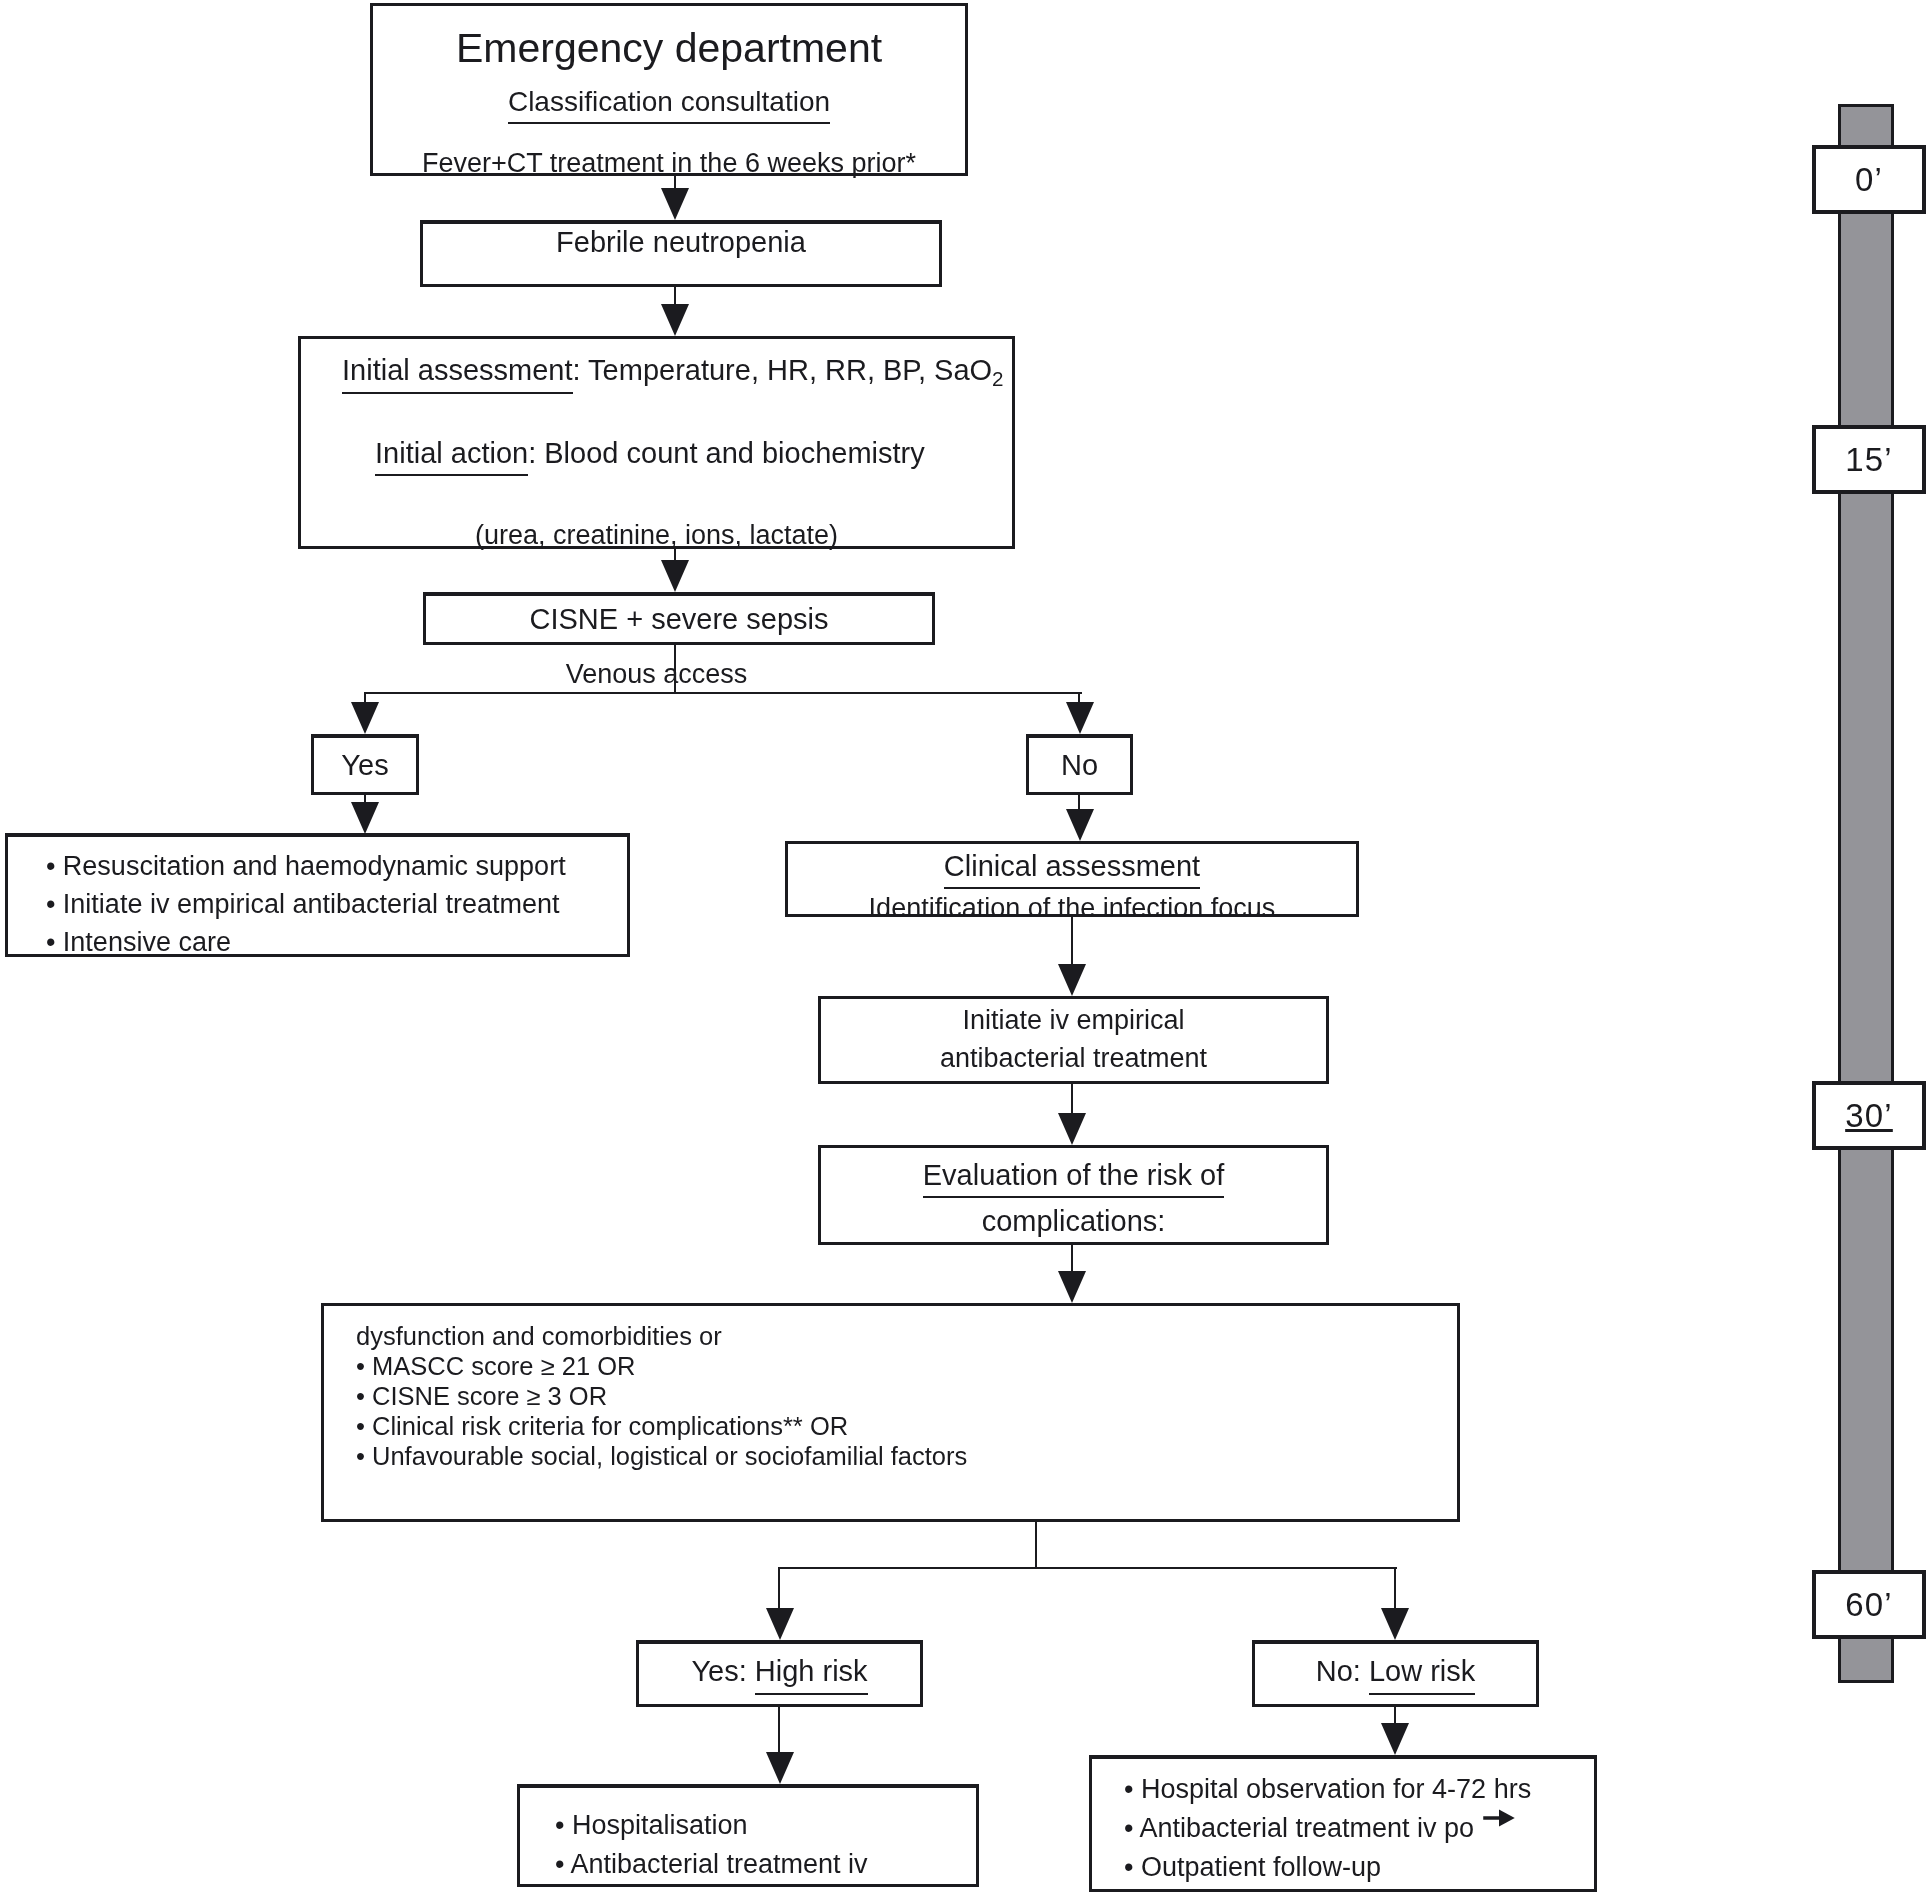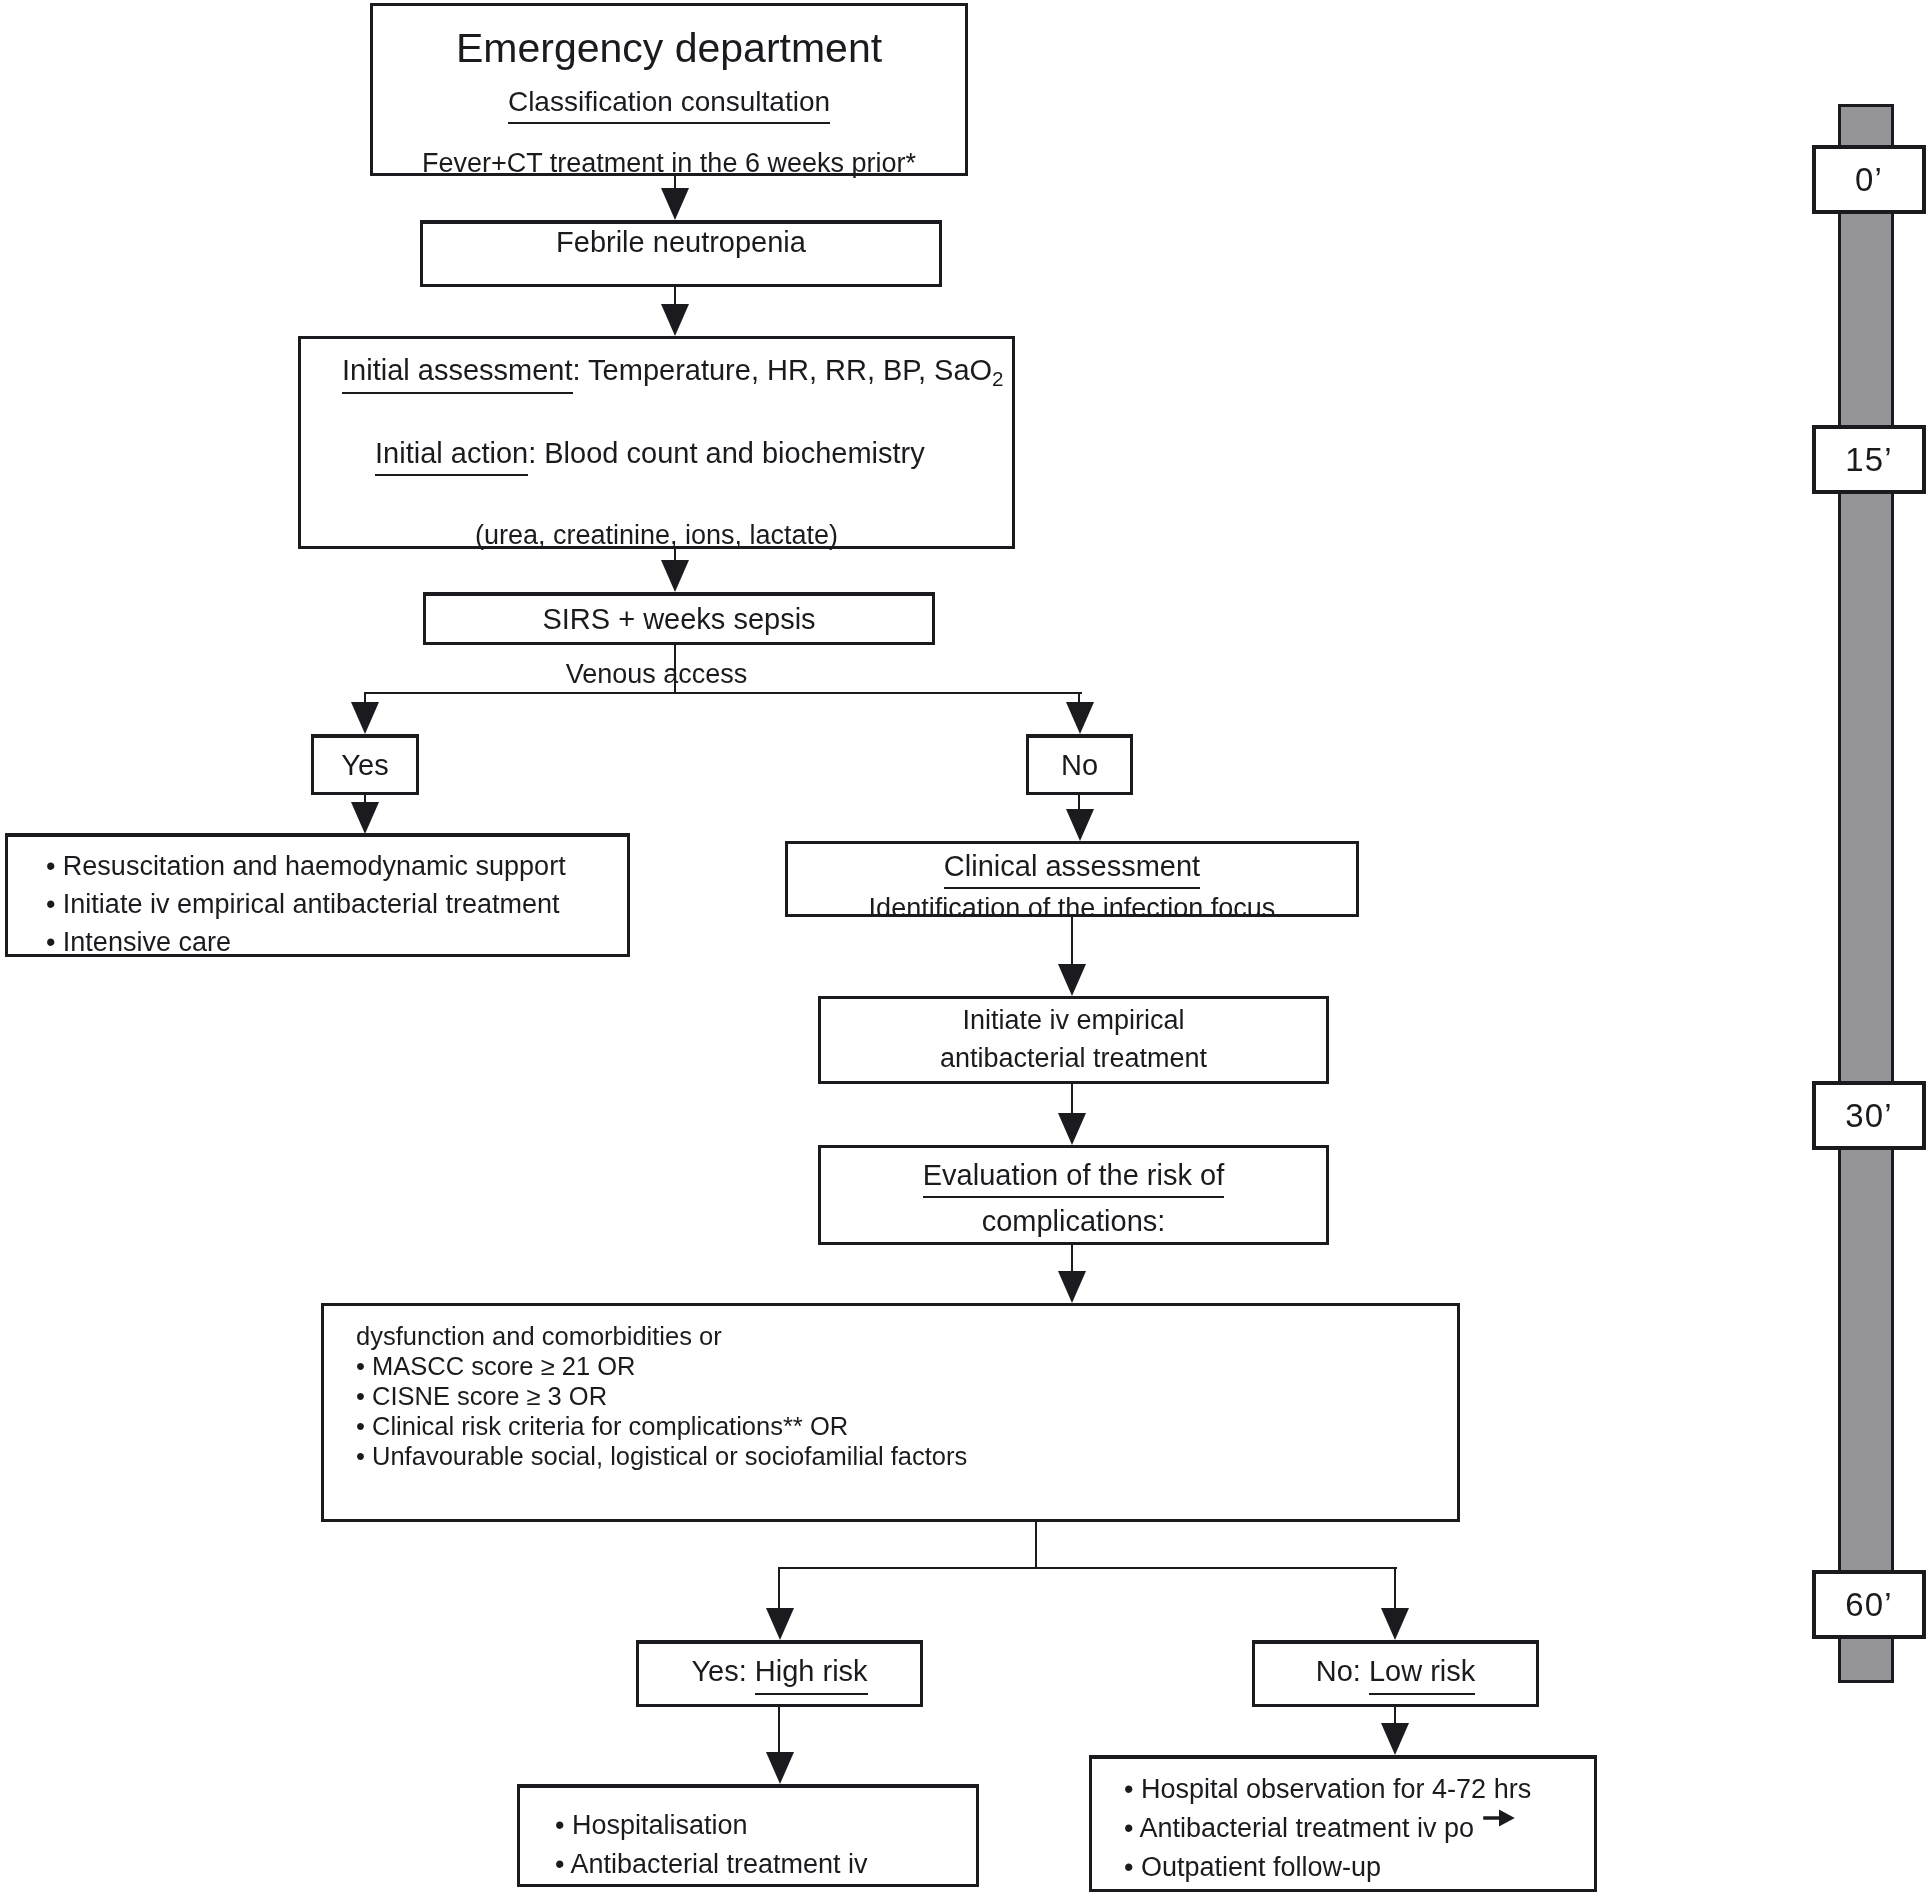--- a/index.html
+++ b/index.html
@@ -94,21 +94,21 @@
     </div>
     <div class="t44" style="margin-left:74px;margin-top:9.7px;">
       <span class="u t48">Initial action</span><span class="t48">: Blood count and biochemistry</span>
     </div>
     <div class="t44" style="width:100%;text-align:center;margin-top:11px;">(urea, creatinine, ions, lactate)</div>
     <div class="t44" style="width:100%;text-align:center;margin-top:3.6px;">Blood culture draw</div>
     <div class="t44" style="width:100%;text-align:center;margin-top:3.6px;">Venous access</div>
   </div>
 
   <div class="box tt" style="left:423px;top:592px;width:512px;height:53px;justify-content:center;">
-    <div class="t48">SIRS + weeks sepsis</div>
+    <div class="t48">CISNE + severe sepsis</div>
   </div>
 
   <div class="box tt" style="left:311px;top:734px;width:108px;height:61px;justify-content:center;">
     <div class="t48">Yes</div>
   </div>
 
   <div class="box tt" style="left:1026px;top:734px;width:107px;height:61px;justify-content:center;">
     <div class="t48">No</div>
   </div>
 
@@ -219,21 +219,21 @@
   <div class="vl" style="left:1394px;top:1706px;height:24px;"></div>
   <div class="ah" style="left:1381px;top:1723px;"></div>
 
   <div class="tl-bar" style="left:1838px;top:104px;width:56px;height:1579px;"></div>
   <div class="tl-mark" style="left:1812px;top:145px;">
     <span>0’</span>
   </div>
   <div class="tl-mark" style="left:1812px;top:425px;">
     <span>15’</span>
   </div>
-  <div class="tl-mark" style="left:1812px;top:1081px;">
+  <div class="tl-mark" style="left:1812px;top:1081px;text-decoration:underline;">
     <span>30’</span>
   </div>
   <div class="tl-mark" style="left:1812px;top:1570px;">
     <span>60’</span>
   </div>
 
 </div>
 
 
 </body></html>

